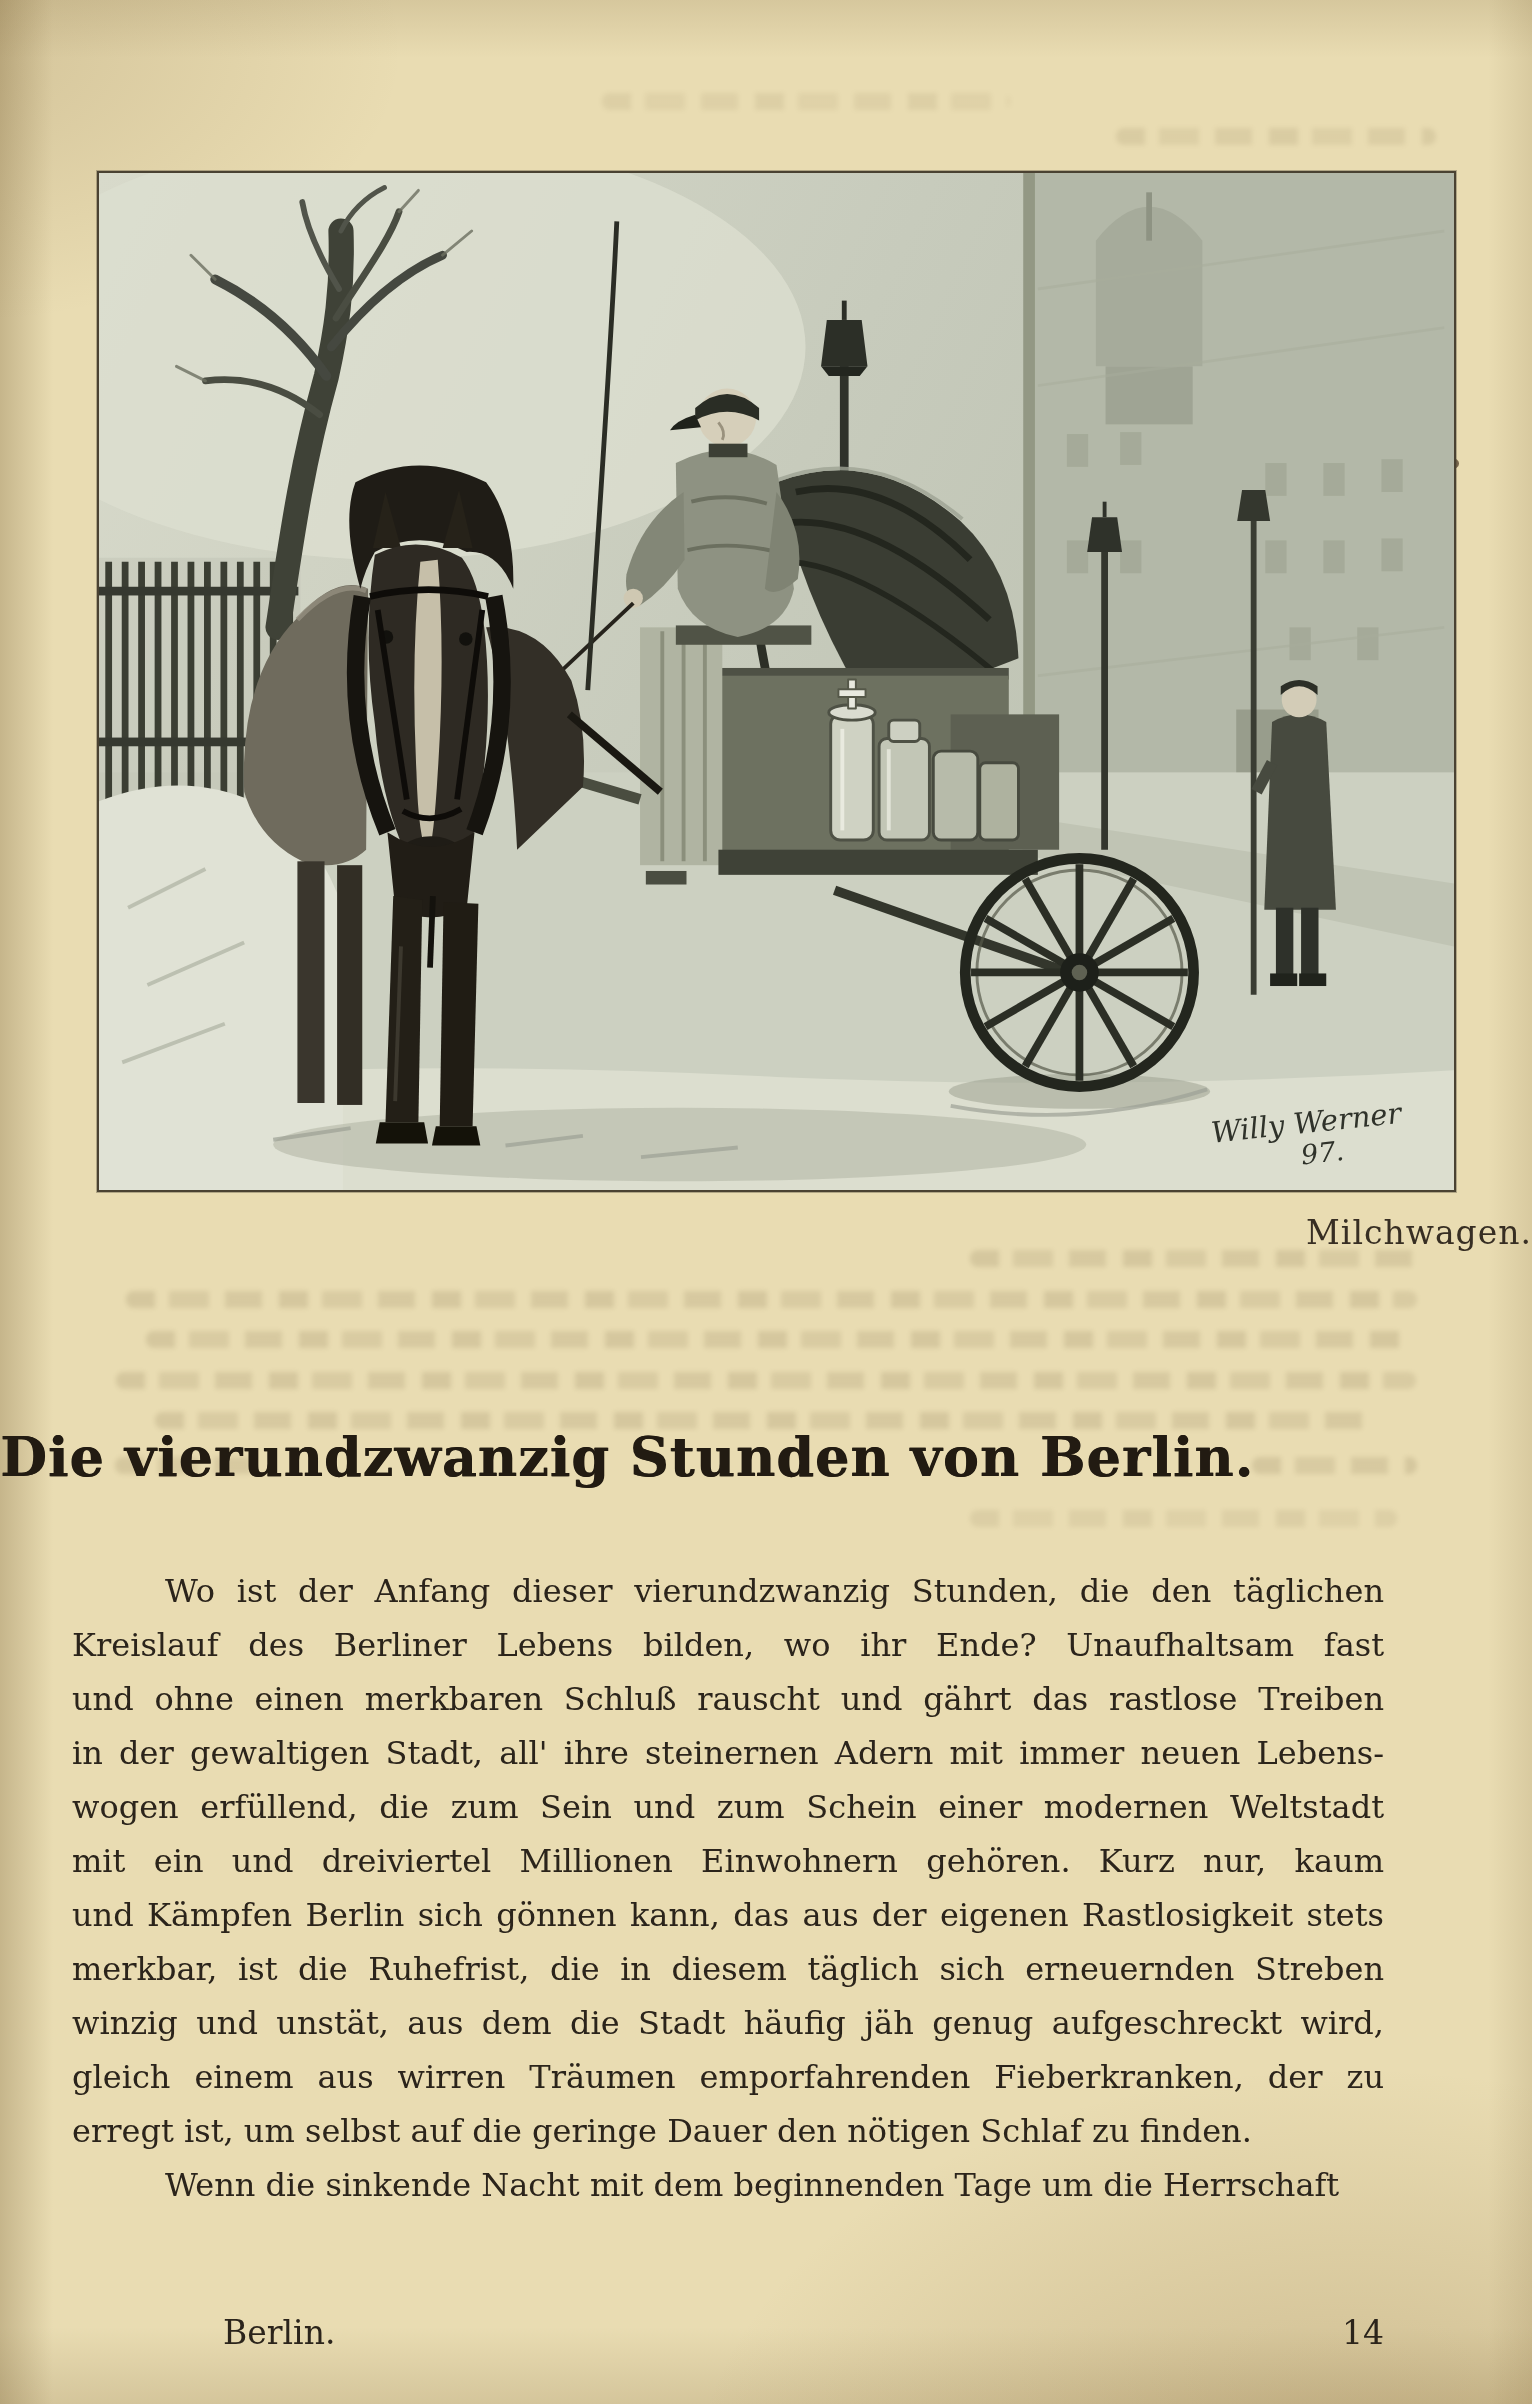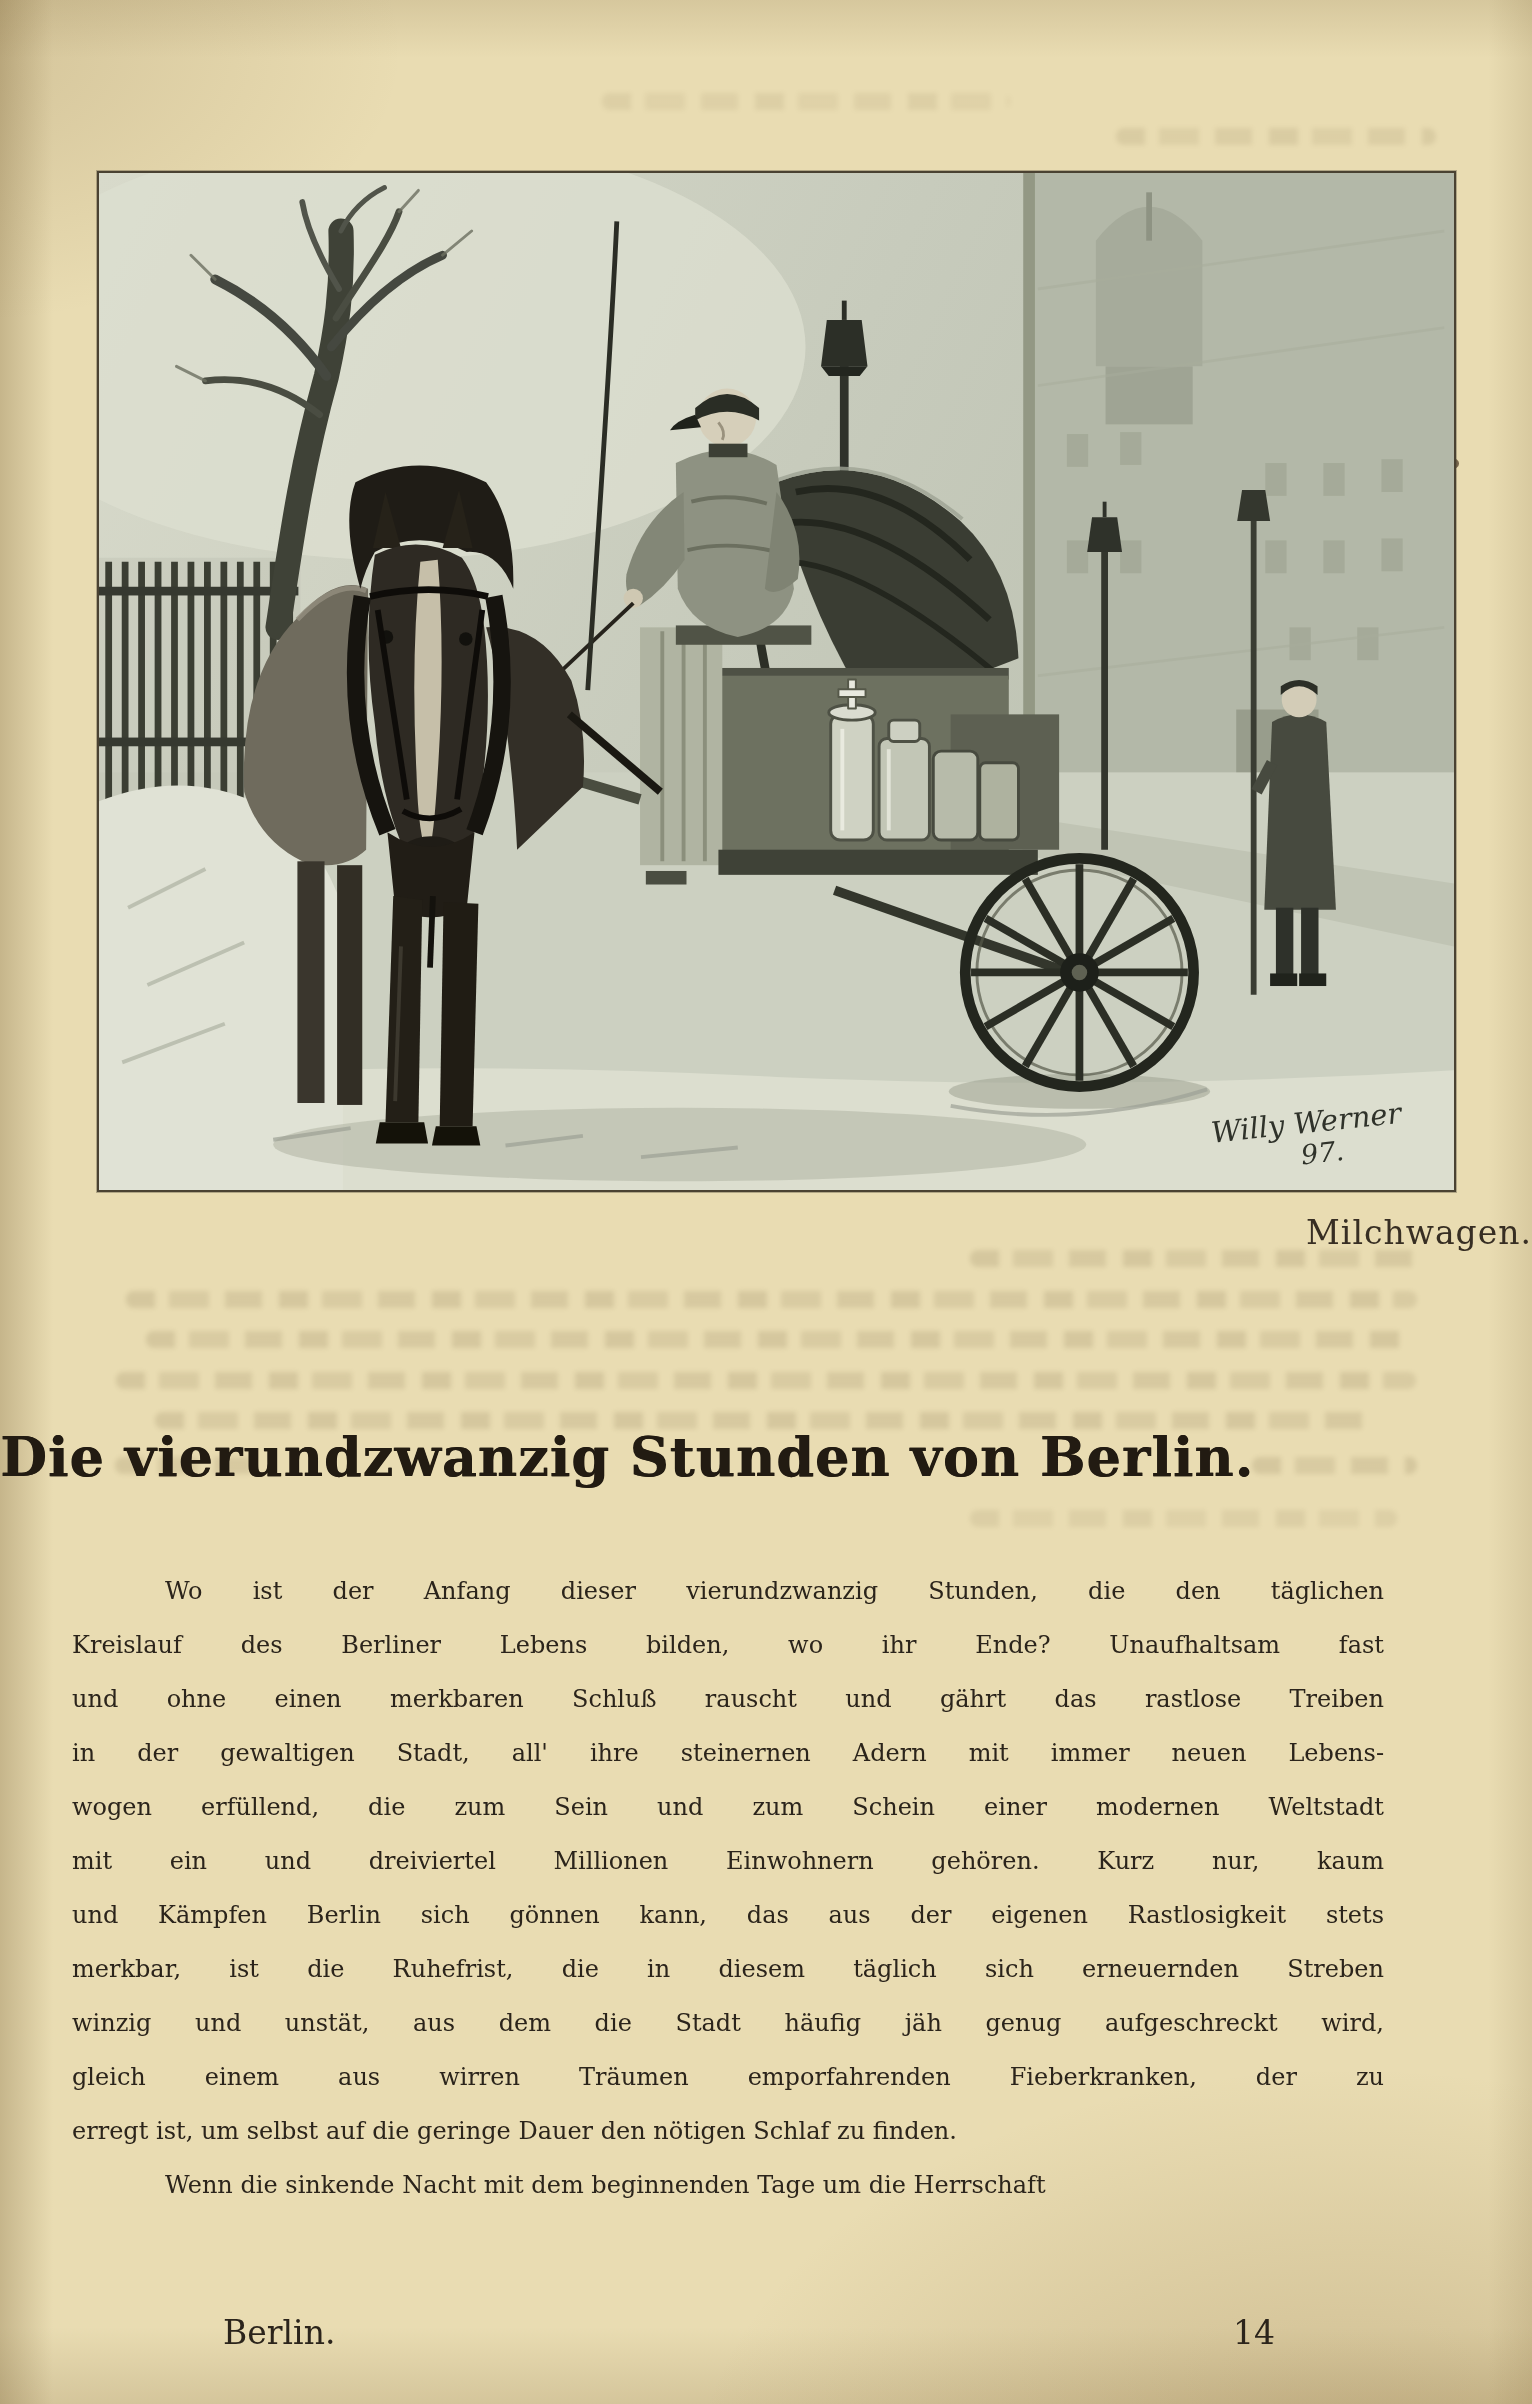--- a/index.html
+++ b/index.html
@@ -31,33 +31,33 @@
   }
 
   .heading {
     position:absolute; left:0; top:1425px; width:100%;
     text-align:left; font-size:54px; font-weight:bold; color:#221b12;
     letter-spacing:1px; text-shadow:0.6px 0 0 currentColor;
   }
 
   .bodytext {
     position:absolute; left:72px; top:1564px; width:1312px;
-    font-size:24px; line-height:54px; color:#2b241b;
+    font-size:32px; line-height:54px; color:#2b241b;
   }
   .line { text-align:justify; text-align-last:justify; height:54px; overflow:hidden; }
   .line.last { text-align-last:left; }
   .line.indent { text-indent:93px; }
 
   .footer {
     position:absolute; left:72px; top:2313px; width:1312px;
     display:flex; justify-content:space-between;
     font-size:33px; color:#2b241b;
   }
   .footer .catchword { margin-left:151px;text-align:right; }
-  .footer .pagenum { margin-right:109px; }
+  .footer .pagenum { }
 
   .bleed {
     position:absolute; height:16.5px; border-radius:7.8px;
     filter:blur(2.4px); opacity:.45;
     background-image:repeating-linear-gradient(90deg,
       rgba(118,101,64,.38) 0 29px, rgba(118,101,64,0) 29px 43px,
       rgba(118,101,64,.30) 43px 83px, rgba(118,101,64,0) 83px 99px,
       rgba(118,101,64,.34) 99px 136px, rgba(118,101,64,0) 136px 153px);
   }
 

